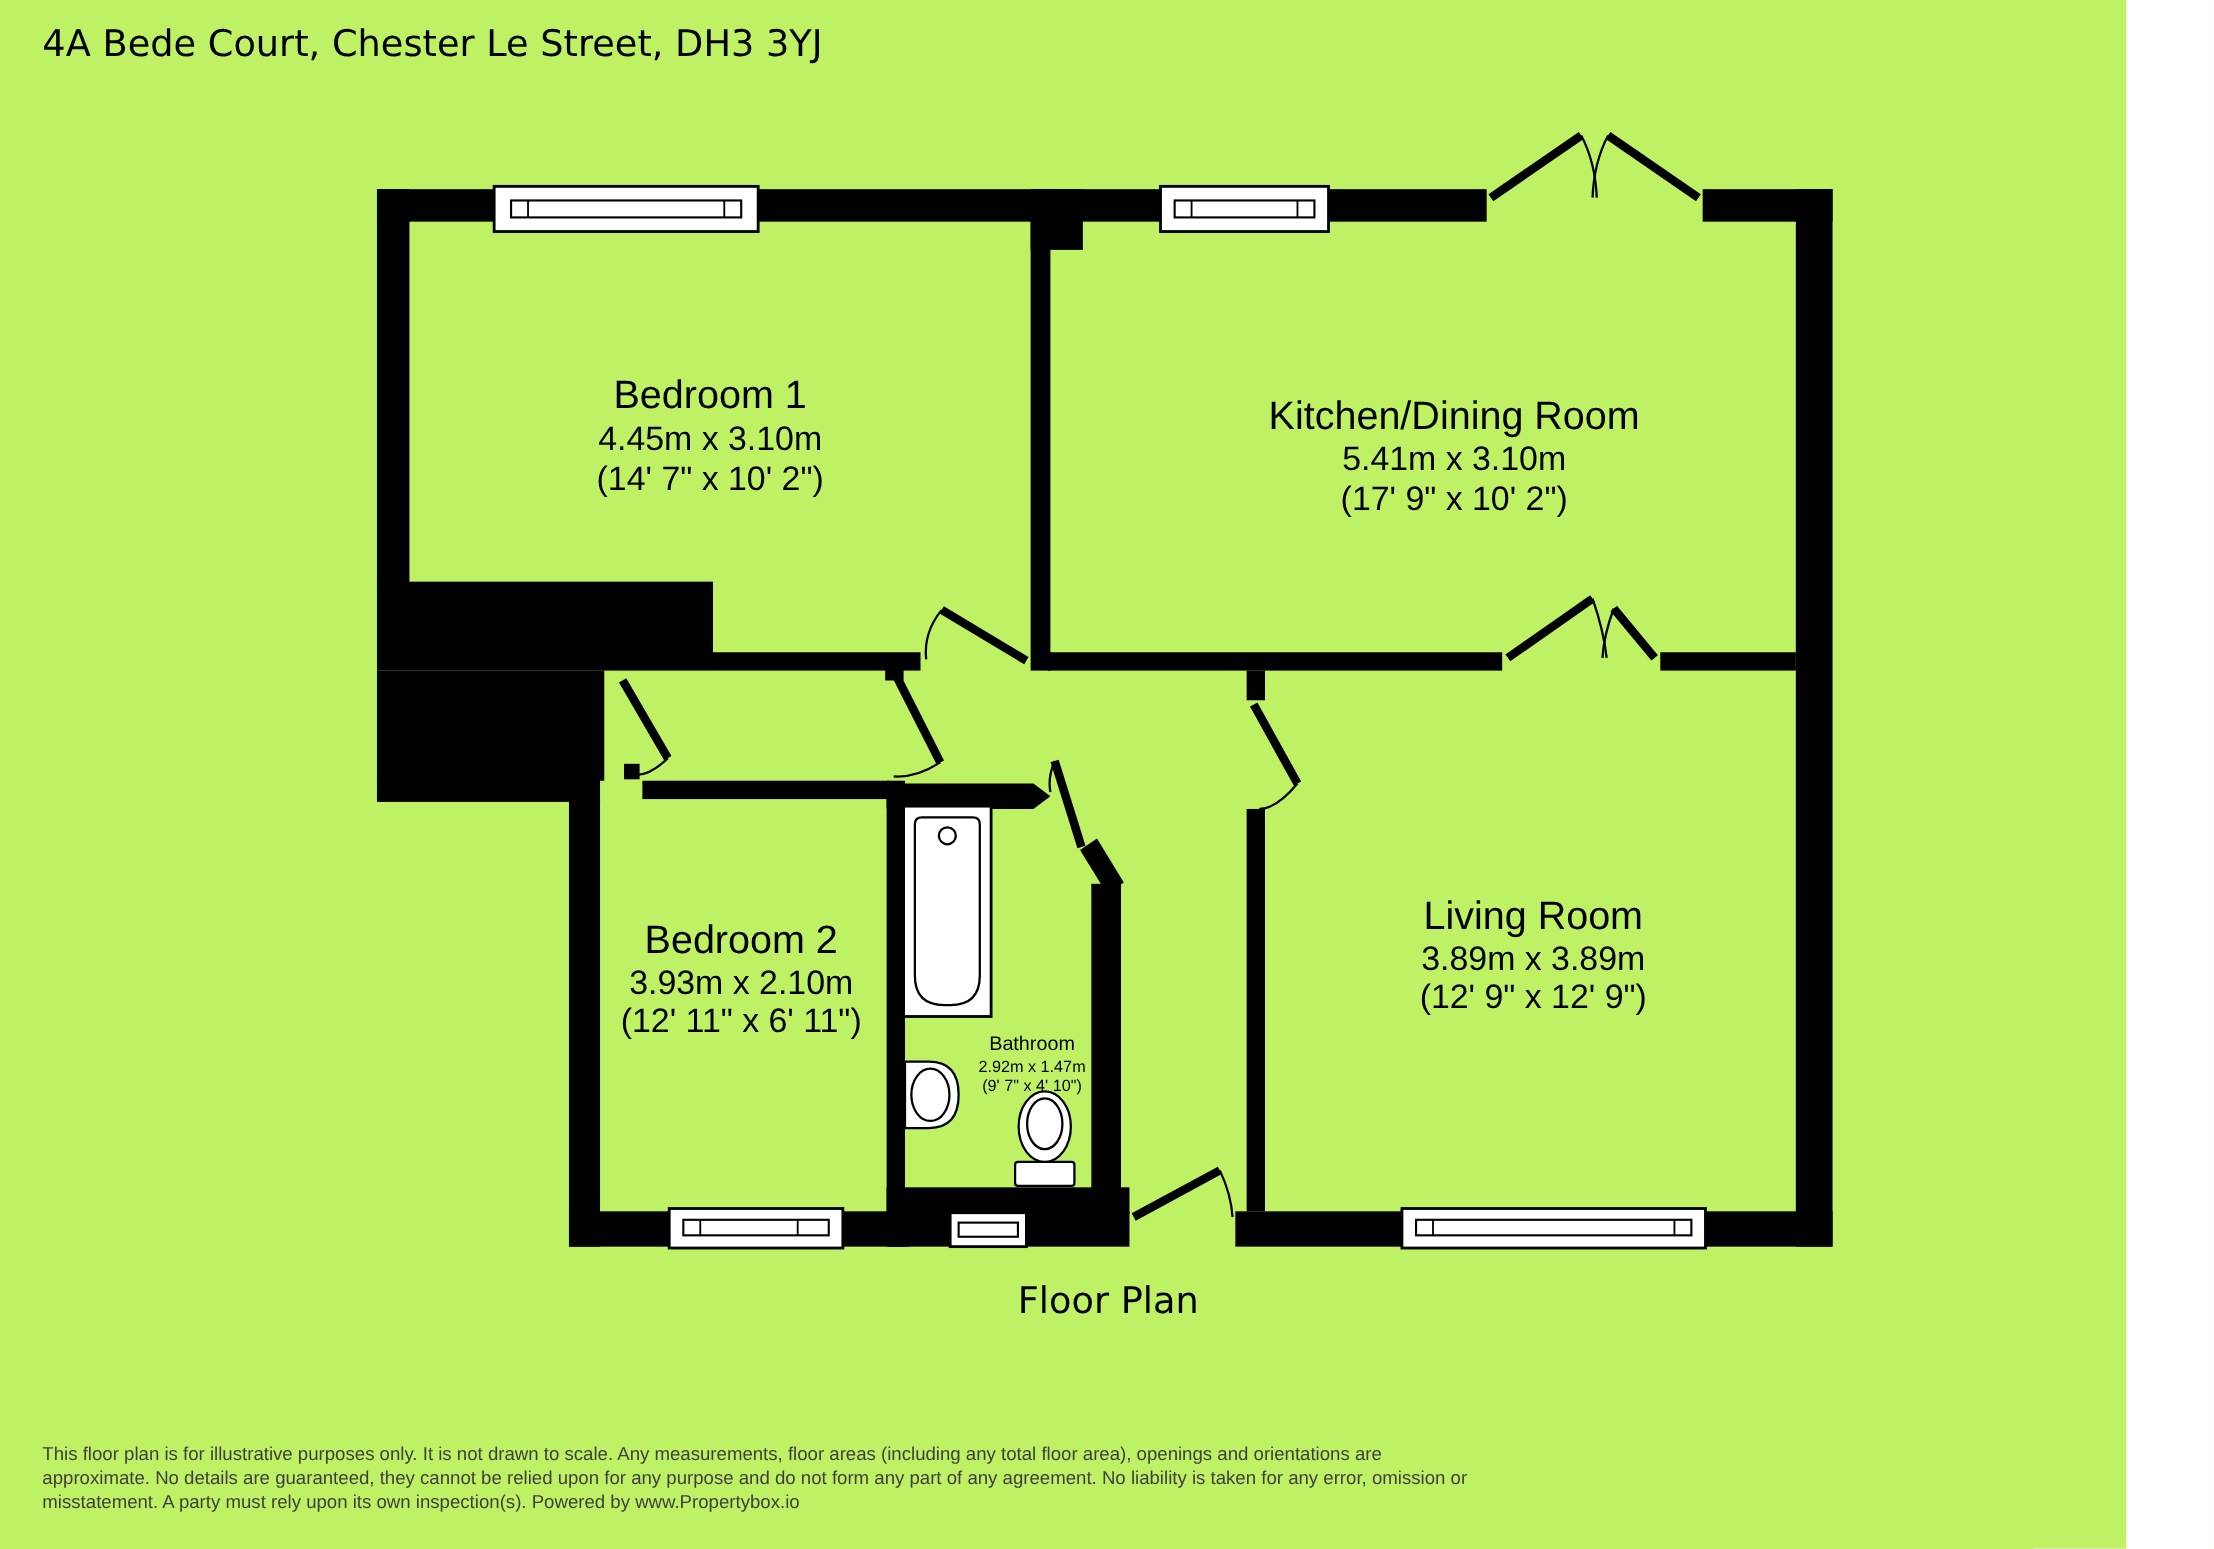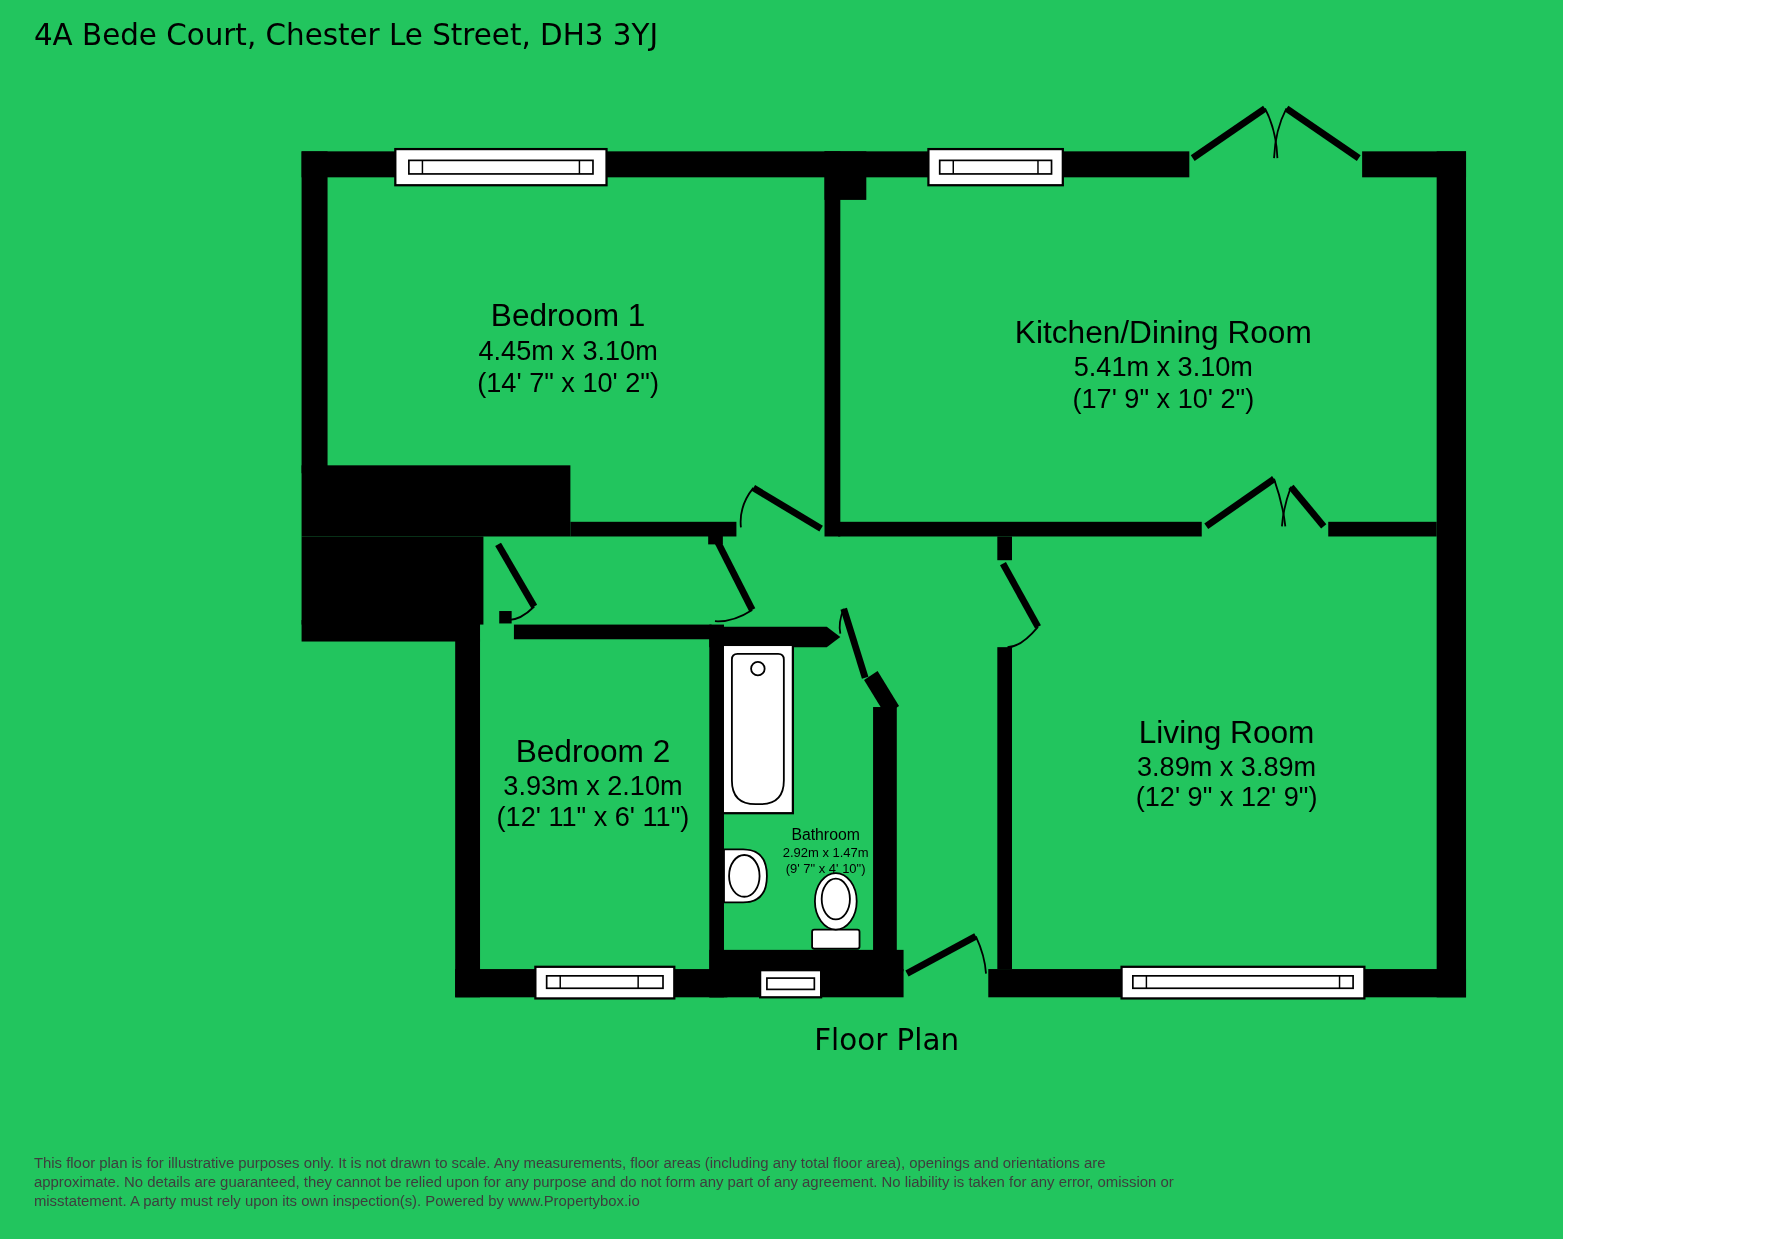--- a/index.html
+++ b/index.html
@@ -6,23 +6,23 @@
     margin: 0;
     padding: 0;
     width: 1771px;
     height: 1239px;
     background: #ffffff;
     overflow: hidden;
     font-family: "Liberation Sans", sans-serif;
   }
   .page {
     position: relative;
-    width: 1563px;
+    width: 1701px;
     height: 1239px;
-    background: #22c55e;
+    background: #bef264;
   }
   svg { display: block; }
   .wall { fill: #000000; stroke: none; }
   .win-outer { fill: #ffffff; stroke: #000000; stroke-width: 2; }
   .win-band  { fill: #ffffff; stroke: #000000; stroke-width: 1.5; }
   .win-tick  { stroke: #000000; stroke-width: 1.3; }
   .door-leaf { stroke: #000000; stroke-width: 6; stroke-linecap: butt; }
   .door-arc  { fill: none; stroke: #000000; stroke-width: 1.6; }
   .fixture   { fill: #ffffff; stroke: #000000; stroke-width: 2; }
   .fixture-thin { fill: #ffffff; stroke: #000000; stroke-width: 1.6; }

